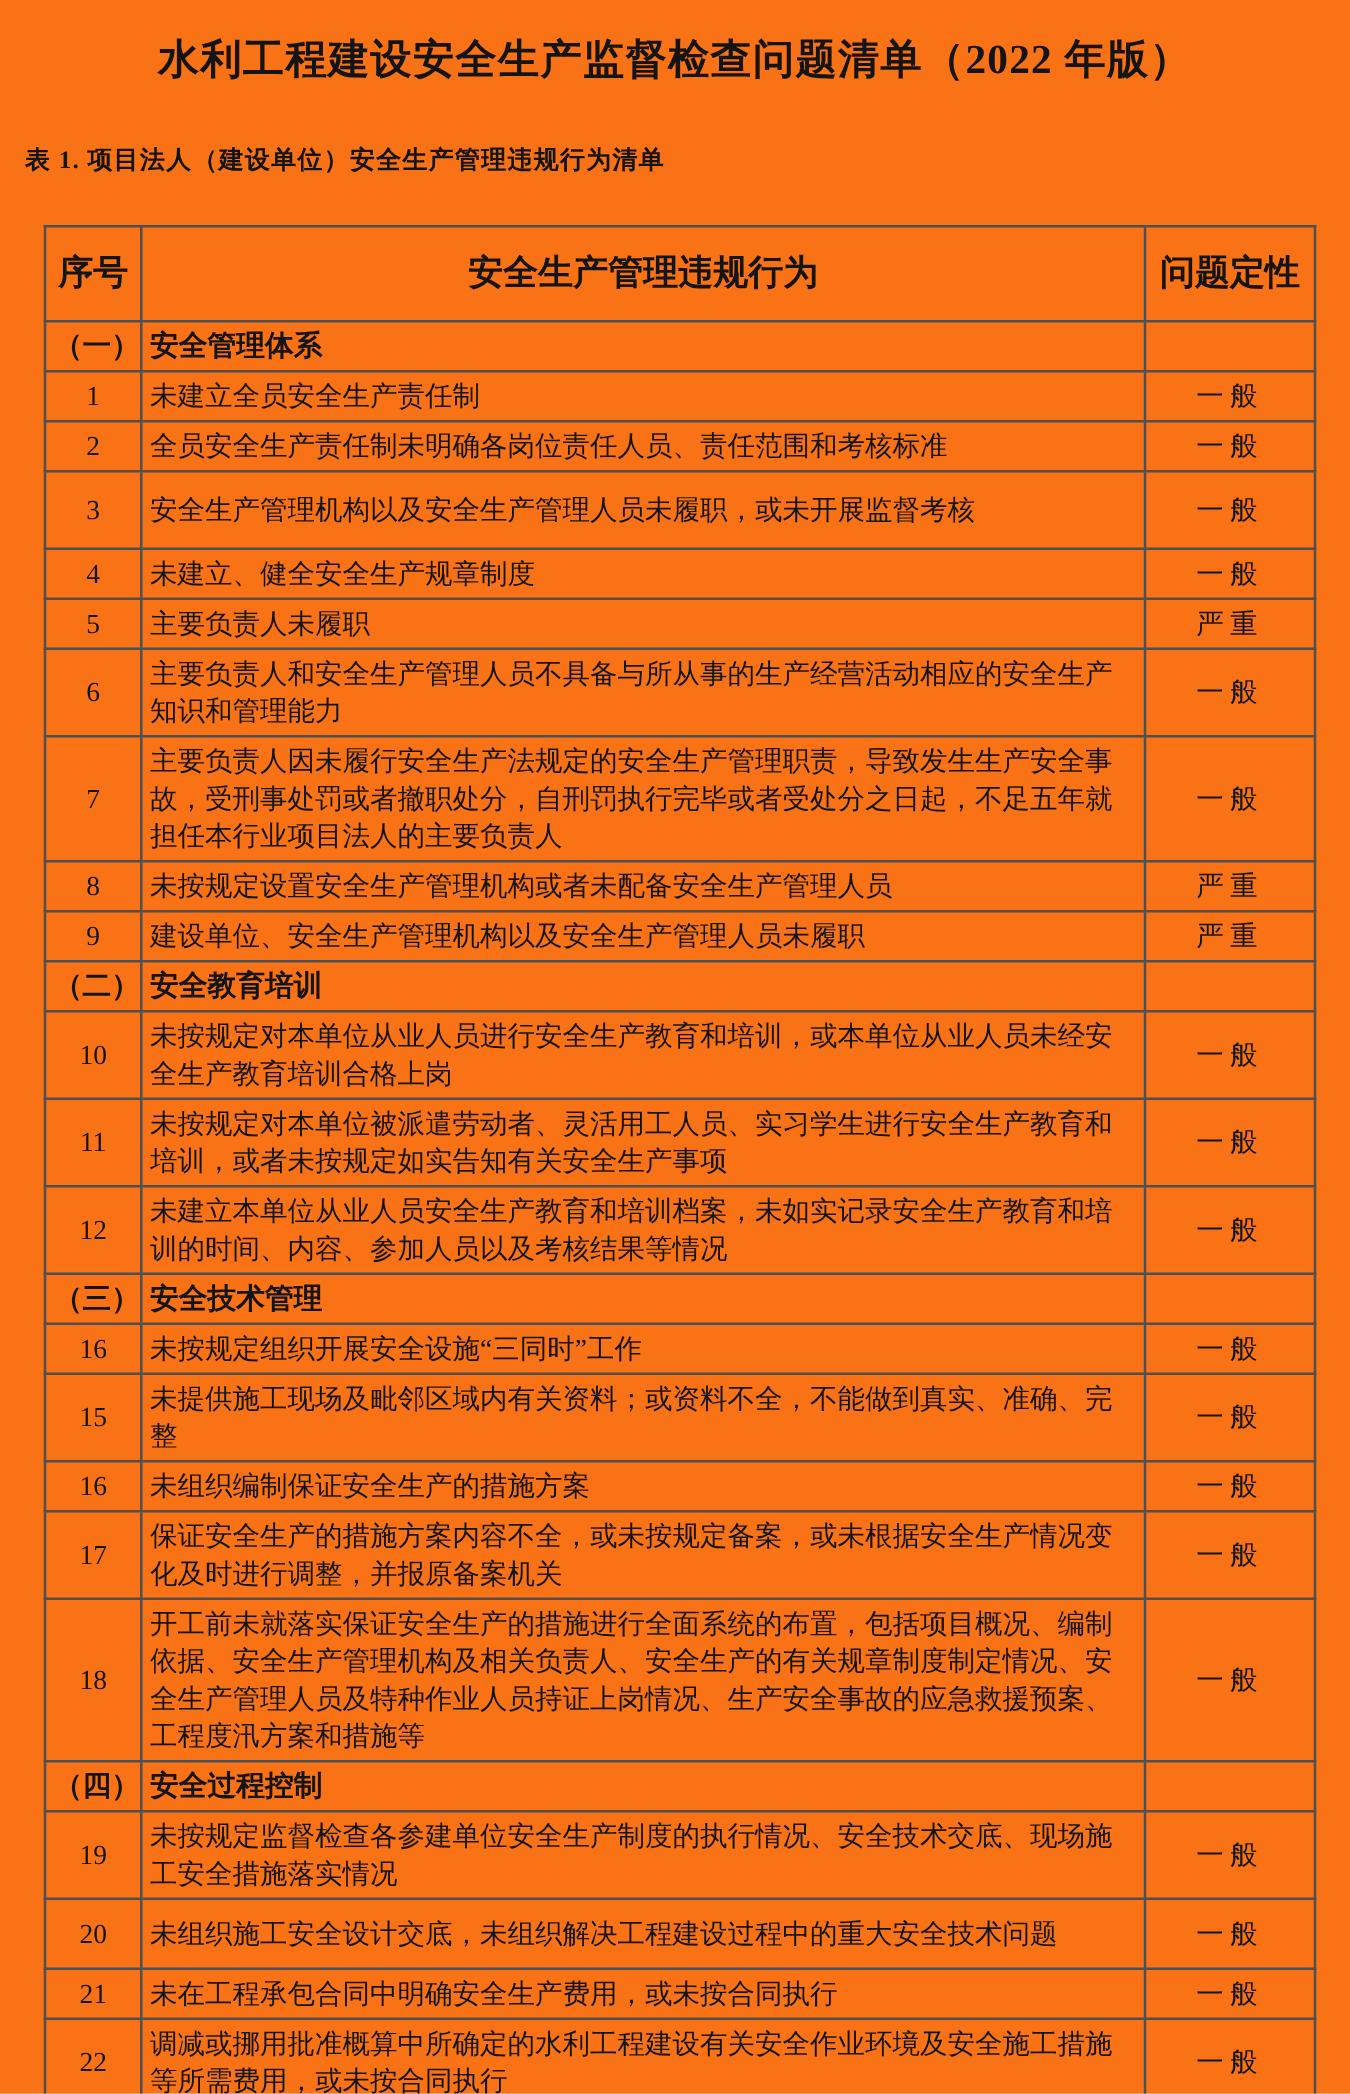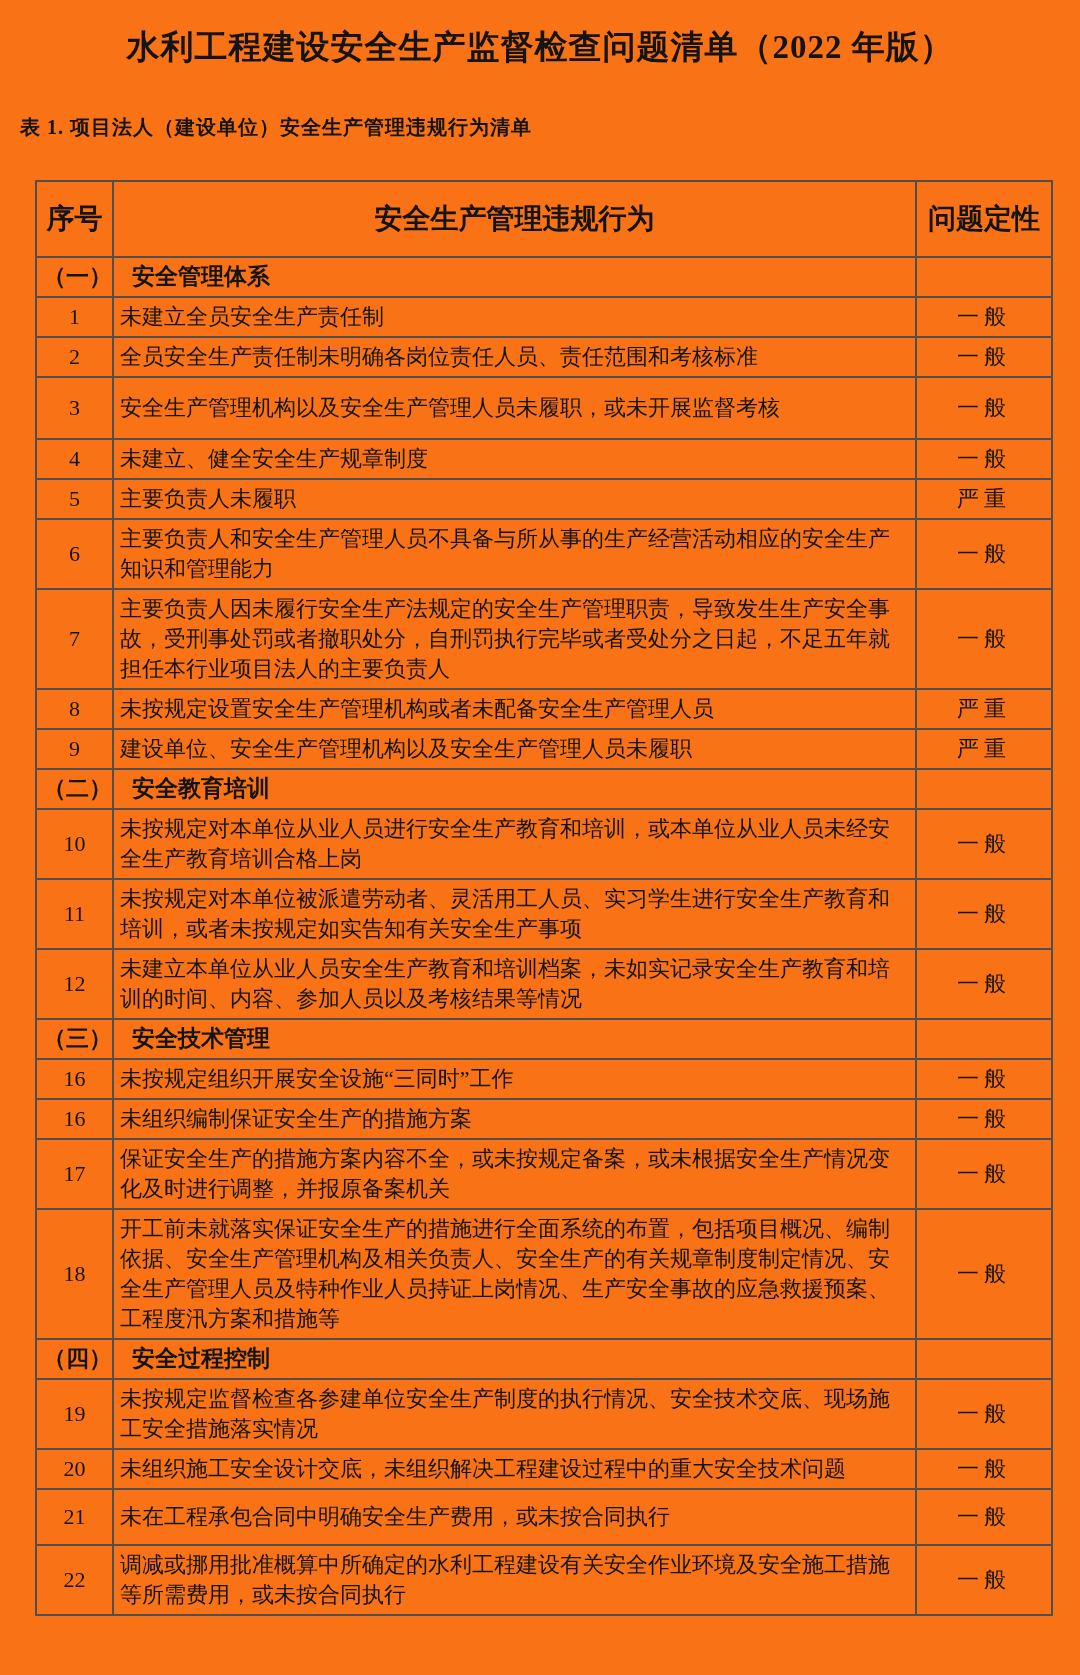--- a/index.html
+++ b/index.html
@@ -49,21 +49,21 @@
     height:76px;
     font-size:28px;
     font-weight:600;
     text-align:center;
     padding:4px 2px;
   }
   td.cell-no{text-align:center;padding:4px 2px;}
   td.cell-behavior{text-align:left;padding-left:8px;padding-right:8px;}
   td.cell-severity{text-align:center;letter-spacing:5px;padding:4px 2px;}
   tr.section-row td{font-weight:700;font-size:23px;}
-  tr.section-row td.cell-behavior{padding-left:18px;}
+  tr.section-row td.cell-behavior{padding-left:6px;}
   
   tbody tr:nth-child(4) td{padding-top:15px;padding-bottom:15px;}
   tbody tr:nth-child(23) td{padding-top:12px;padding-bottom:12px;}
 </style>
 </head>
 <body>
 
 <div class="page">
 
   <div class="doc-title">水利工程建设安全生产监督检查问题清单（2022 年版）</div>
@@ -158,20 +158,25 @@
           <td class="cell-no">（三）</td>
           <td class="cell-behavior">安全技术管理</td>
           <td class="cell-severity"></td>
         </tr>
         <tr class="item-row">
           <td class="cell-no">16</td>
           <td class="cell-behavior">未按规定组织开展安全设施“三同时”工作</td>
           <td class="cell-severity">一般</td>
         </tr>
         <tr class="item-row">
+          <td class="cell-no">15</td>
+          <td class="cell-behavior">未提供施工现场及毗邻区域内有关资料；或资料不全，不能做到真实、准确、完整</td>
+          <td class="cell-severity">一般</td>
+        </tr>
+        <tr class="item-row">
           <td class="cell-no">16</td>
           <td class="cell-behavior">未组织编制保证安全生产的措施方案</td>
           <td class="cell-severity">一般</td>
         </tr>
         <tr class="item-row">
           <td class="cell-no">17</td>
           <td class="cell-behavior">保证安全生产的措施方案内容不全，或未按规定备案，或未根据安全生产情况变化及时进行调整，并报原备案机关</td>
           <td class="cell-severity">一般</td>
         </tr>
         <tr class="item-row">

